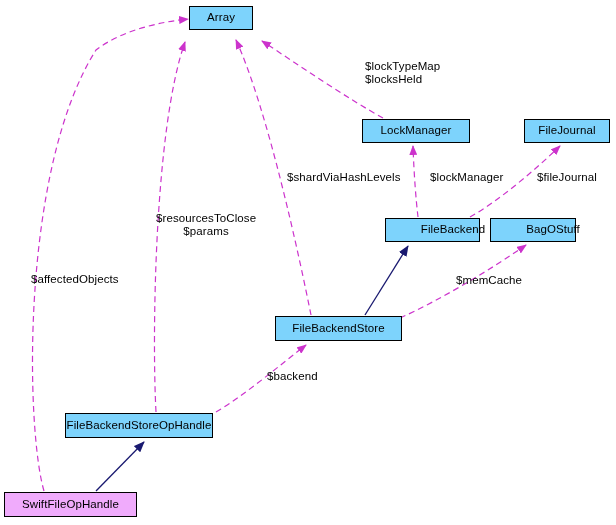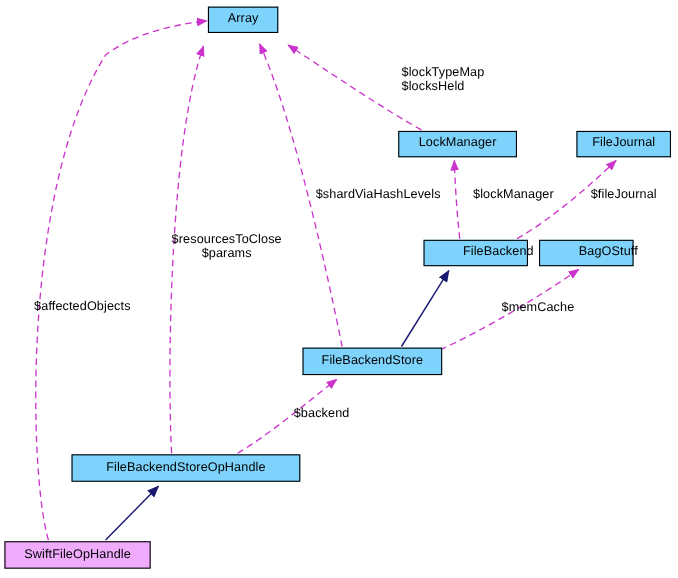--- a/index.html
+++ b/index.html
@@ -103,21 +103,21 @@
   </div>
 
   <div class="node" style="left:490px; top:218px; width:86px; height:24px;padding-left:40px;">
     <span>BagOStuff</span>
   </div>
 
   <div class="node" style="left:275px; top:316px; width:127px; height:25px;">
     <span>FileBackendStore</span>
   </div>
 
-  <div class="node" style="left:65px; top:413px; width:208px; height:25px;">
+  <div class="node" style="left:65px; top:413px; width:148px; height:25px;">
     <span>FileBackendStoreOpHandle</span>
   </div>
 
   <div class="node highlight" style="left:4px; top:492px; width:133px; height:25px;">
     <span>SwiftFileOpHandle</span>
   </div>
 
   <div class="edge-label" style="left:365px; top:60px;">$lockTypeMap
 $locksHeld</div>
 

